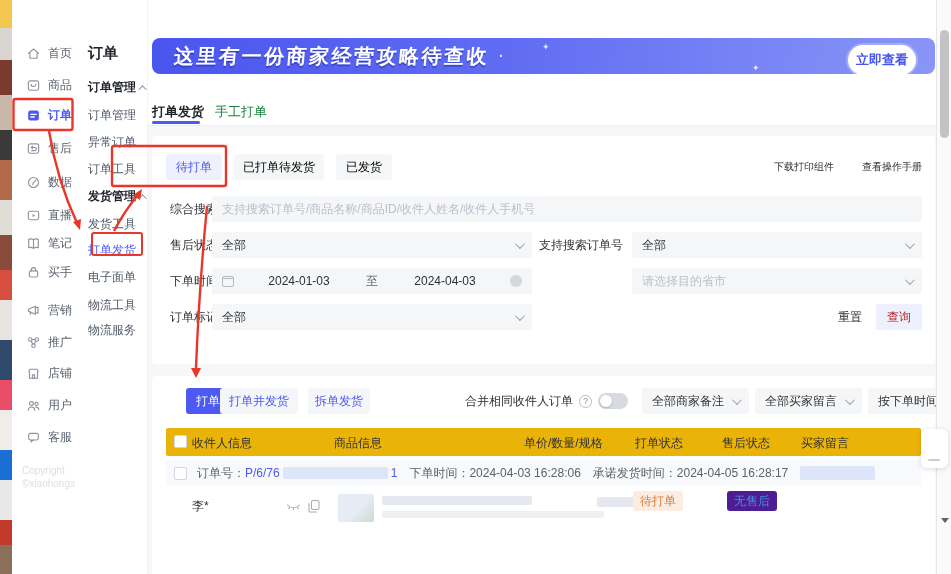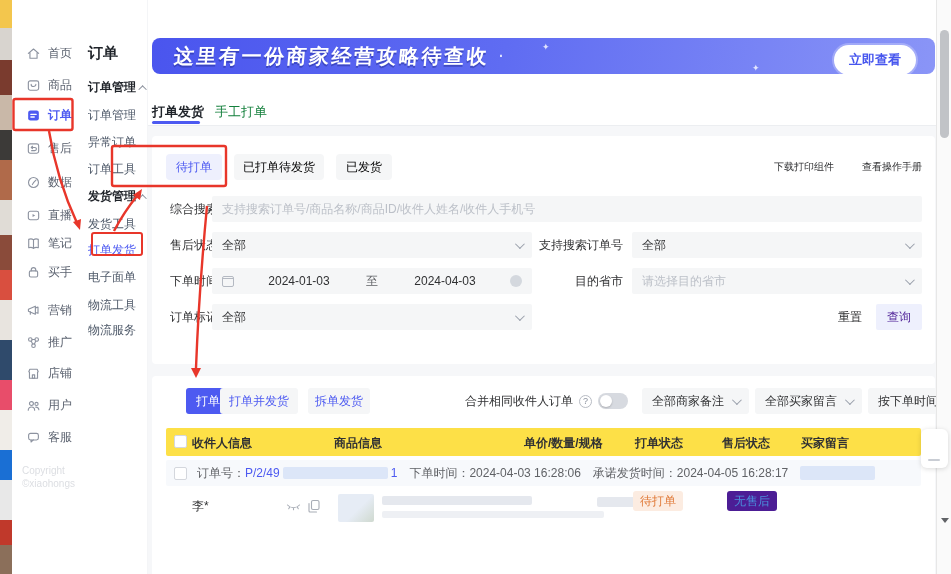--- a/index.html
+++ b/index.html
@@ -29,21 +29,21 @@
   
   .main-bg { position:absolute; left:148px; top:126px; width:788px; height:448px; background:#f6f7f9; }
   .tab-divider { position:absolute; left:148px; top:125px; width:788px; height:1px; background:#eceef1; }
 
   
   .banner { position:absolute; left:152px; top:38px; width:783px; height:36px; border-radius:8px;
     background:linear-gradient(100deg,#4a55ee,#5f6cf2 45%,#8a95f7); display:flex; align-items:center; overflow:hidden; }
   .banner-title { margin-left:22px; color:#fff; font-size:20px; font-weight:900; letter-spacing:2.5px; transform:skewX(-5deg); text-shadow:0 1.5px 0 rgba(30,40,140,.45); white-space:nowrap; }
   .banner-dot { color:#dfe3ff; margin:0 8px 0 10px; font-size:14px; font-weight:bold; }
   .banner-pill { background:rgba(47,62,205,.48); border:1px solid rgba(255,255,255,.25); color:#fff; font-size:13px; font-weight:bold; padding:2px 14px 3px; border-radius:999px; white-space:nowrap; }
-  .banner-cta { position:absolute; right:19px; top:7px; height:30px; padding:0 15px; background:#fff; color:#4756ee; font-size:13px; font-weight:bold; border-radius:999px; display:flex; align-items:center; cursor:pointer; box-shadow:0 0 0 2px rgba(255,255,255,.25); }
+  .banner-cta { position:absolute; right:19px; top:7px; height:30px; padding:0 8px; background:#fff; color:#4756ee; font-size:13px; font-weight:bold; border-radius:999px; display:flex; align-items:center; cursor:pointer; box-shadow:0 0 0 2px rgba(255,255,255,.25); }
   .spark { position:absolute; color:rgba(255,255,255,.8); font-size:9px; }
 
   
   .tab { position:absolute; top:103px; font-size:13px; color:#15803d; cursor:pointer; }
   .tab.active { color:#1f2329; font-weight:bold; }
   .tab-underline { position:absolute; top:121px; width:48px; height:3px; border-radius:2px; background:#4d5af1; }
 
   .card { position:absolute; left:152px; width:783px; background:#fff; border-radius:4px; }
   #card1 { top:136px; height:228px; }
   #card2 { top:376px; height:198px; border-radius:4px 4px 0 0; }
@@ -61,36 +61,36 @@
   .ph { color:#bcc0c8; }
   .chev-down { width:7px; height:7px; border-right:1.3px solid #9aa0ab; border-bottom:1.3px solid #9aa0ab; transform:rotate(45deg) translateY(-2px); flex:none; }
   input.f-input { position:absolute; height:26px; background:#f5f6f7; border:none; border-radius:2px; font-size:12px; color:#303133; padding:0 10px; outline:none; font-family:inherit; }
   input.f-input::placeholder { color:#bcc0c8; }
   .cal-icon { width:12px; height:11px; border:1.2px solid #b4b9c2; border-radius:2px; position:relative; flex:none; }
   .cal-icon::after { content:""; position:absolute; left:0; right:0; top:1.5px; height:1.2px; background:#b4b9c2; }
   .clear-dot { width:12px; height:12px; border-radius:50%; background:#d4d8de; flex:none; }
   .date-val { flex:1; text-align:center; color:#303133; }
   .date-sep { color:#606266; padding:0 2px; }
   .reset-btn { position:absolute; font-size:12px; color:#303133; cursor:pointer; line-height:26px; }
-  .query-btn { position:absolute; width:46px; height:26px; background:#eef0fd; color:#4c1d95; font-size:12px; border-radius:2px; display:flex; align-items:center; justify-content:center; cursor:pointer; }
+  .query-btn { position:absolute; width:46px; height:26px; background:#eef0fd; color:#b91c1c; font-size:12px; border-radius:2px; display:flex; align-items:center; justify-content:center; cursor:pointer; }
 
   
   .btn { position:absolute; top:12px; height:26px; border-radius:3px; font-size:12px; display:flex; align-items:center; justify-content:center; cursor:pointer; }
   .btn.primary { background:#4d5af1; color:#fff;margin-left:20px; }
   .btn.soft { background:#f5f6f7; color:#4d5af1; }
   .merge-row { position:absolute; left:313px; top:12px; height:26px; display:flex; align-items:center; gap:6px; }
   .merge-label { font-size:12px; color:#303133; white-space:nowrap; }
   .q-icon { width:13px; height:13px; border:1px solid #b8bcc4; border-radius:50%; color:#8a909c; font-size:9px; display:flex; align-items:center; justify-content:center; }
   .q-icon::after { content:"?"; }
   .toggle { width:30px; height:16px; border-radius:999px; background:#d7dae0; position:relative; cursor:pointer; flex:none; }
   .toggle::after { content:""; position:absolute; left:2px; top:2px; width:12px; height:12px; border-radius:50%; background:#fff; box-shadow:0 1px 2px rgba(0,0,0,.2); }
   .pill-select { height:26px; background:#f5f6f7; border-radius:3px; font-size:12px; color:#303133; display:flex; align-items:center; gap:8px; padding:0 10px; cursor:pointer; white-space:nowrap; }
 
   
-  .thead { position:absolute; left:14px; top:52px; width:755px; height:28px; background:#fde047; border-radius:2px;font-weight:bold; }
+  .thead { position:absolute; left:14px; top:52px; width:755px; height:28px; background:#eab308; border-radius:2px; }
   .th { position:absolute; top:7px; font-size:12px; color:#303133; white-space:nowrap; }
   .cbx { width:13px; height:13px; background:#fff; border:1px solid #d4d7dd; border-radius:2px; flex:none; cursor:pointer; }
   .group-row { position:absolute; left:14px; top:84px; width:755px; height:26px; background:#f7f9fc; border-radius:2px; display:flex; align-items:center; padding:0 8px; font-size:12px; color:#606266; }
   .group-row .blue { color:#4d5af1; }
   .blur-chip { background:#dce6f8; border-radius:2px; }
   .g-gap { margin-left:12px; }
   .row-text { position:absolute; font-size:12px; color:#303133; }
   .badge { position:absolute; height:20px; border-radius:3px; font-size:12px; display:flex; align-items:center; justify-content:center; padding:0 7px; }
   .badge.pending { background:#fcece1; color:#e07b3a; }
   .badge.noaftersale { background:#4c1d95; color:#4a8fdc;text-align:center; }
@@ -270,21 +270,20 @@
     </div>
 
     <div class="f-label" style="left:18px; top:132px">下单时间</div>
     <div class="f-box" style="left:60px; top:132px; width:320px">
       <span class="cal-icon"></span>
       <span class="date-val">2024-01-03</span>
       <span class="date-sep">至</span>
       <span class="date-val">2024-04-03</span>
       <span class="clear-dot"></span>
     </div>
-    <div class="f-label r" style="left:380px; top:132px; width:91px">目的省市</div>
     <div class="f-box" style="left:480px; top:132px; width:290px">
       <span class="grow ph">请选择目的省市</span>
       <span class="chev-down"></span>
     </div>
 
     <div class="f-label" style="left:18px; top:168px">订单标记</div>
     <div class="f-box" style="left:60px; top:168px; width:320px">
       <span class="grow">全部</span>
       <span class="chev-down"></span>
     </div>
@@ -321,21 +320,21 @@
       <span class="th" style="left:168px">商品信息</span>
       <span class="th" style="left:358px">单价/数量/规格</span>
       <span class="th" style="left:469px">打单状态</span>
       <span class="th" style="left:556px">售后状态</span>
       <span class="th" style="left:635px">买家留言</span>
     </div>
 
     <div class="group-row">
       <span class="cbx"></span>
       <span style="margin-left:10px">订单号：</span>
-      <span class="blue">P/2/49</span>
+      <span class="blue">P/6/76</span>
       <span class="blur-chip" style="width:105px; height:12px; margin:0 3px"></span>
       <span class="blue">1</span>
       <span class="g-gap">下单时间：</span>
       <span>2024-04-03 16:28:06</span>
       <span class="g-gap">承诺发货时间：</span>
       <span>2024-04-05 16:28:17</span>
       <span class="blur-chip g-gap" style="width:75px; height:14px"></span>
     </div>
 
     <div class="row-text" style="left:40px; top:122px">李*</div>

